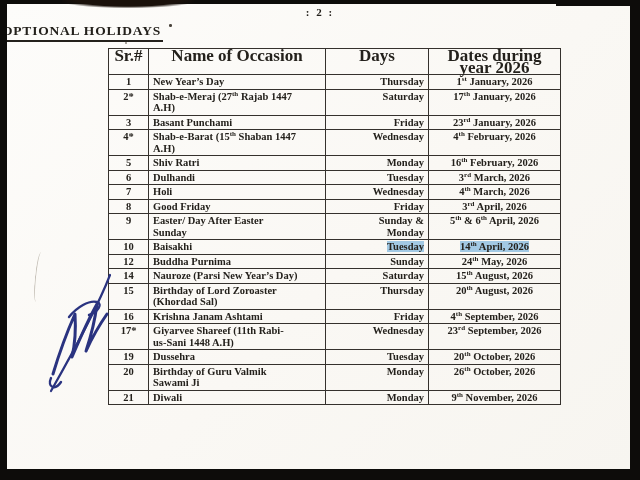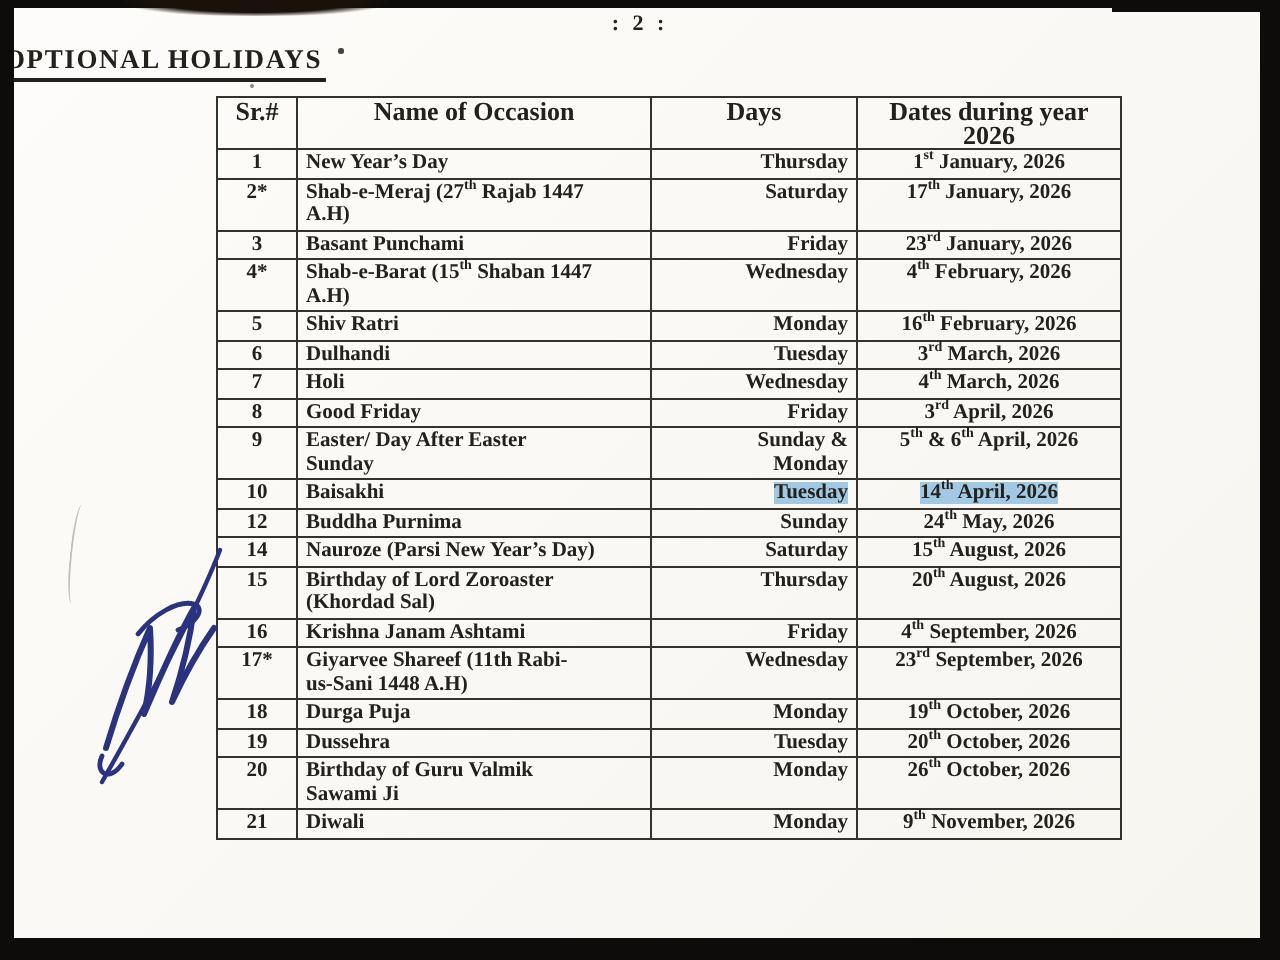--- a/index.html
+++ b/index.html
@@ -36,21 +36,21 @@
 
   table.holidays{
     position:absolute;left:108px;top:48px;width:452px;
     border-collapse:collapse;table-layout:fixed;
     font-weight:bold;font-size:10.5px;color:#24211c;
     border:1.5px solid #2b2825;
   }
   table.holidays th,table.holidays td{
     border:1px solid #35312d;padding:1px 4px;line-height:11.5px;vertical-align:top;
   }
-  table.holidays th{font-size:13px;text-align:center;padding:1px 2px;}
+  table.holidays th{font-size:17px;text-align:center;padding:1px 2px;}
   td.c-sr{text-align:center;}
   td.c-name{text-align:left;white-space:pre-line;}
   td.c-days{text-align:right;white-space:pre-line;}
   td.c-date{text-align:center;}
   sup{font-size:7px;line-height:0;vertical-align:super;}
   .hl{background:var(--hl,#a2c9e4);}
 
   .signature{position:absolute;left:38px;top:270px;width:82px;height:128px;}
   .scratch{
     position:absolute;left:35px;top:252px;width:6px;height:50px;
@@ -175,26 +175,20 @@
         <td class="c-date">4<sup>th</sup> September, 2026</td>
       </tr>
       <tr>
         <td class="c-sr">17*</td>
         <td class="c-name">Giyarvee Shareef (11th  Rabi-
 us-Sani 1448 A.H)</td>
         <td class="c-days">Wednesday</td>
         <td class="c-date">23<sup>rd</sup> September, 2026</td>
       </tr>
       <tr>
-        <td class="c-sr">18</td>
-        <td class="c-name">Durga Puja</td>
-        <td class="c-days">Monday</td>
-        <td class="c-date">19<sup>th</sup> October, 2026</td>
-      </tr>
-      <tr>
         <td class="c-sr">19</td>
         <td class="c-name">Dussehra</td>
         <td class="c-days">Tuesday</td>
         <td class="c-date">20<sup>th</sup> October, 2026</td>
       </tr>
       <tr>
         <td class="c-sr">20</td>
         <td class="c-name">Birthday of Guru Valmik
 Sawami Ji</td>
         <td class="c-days">Monday</td>

